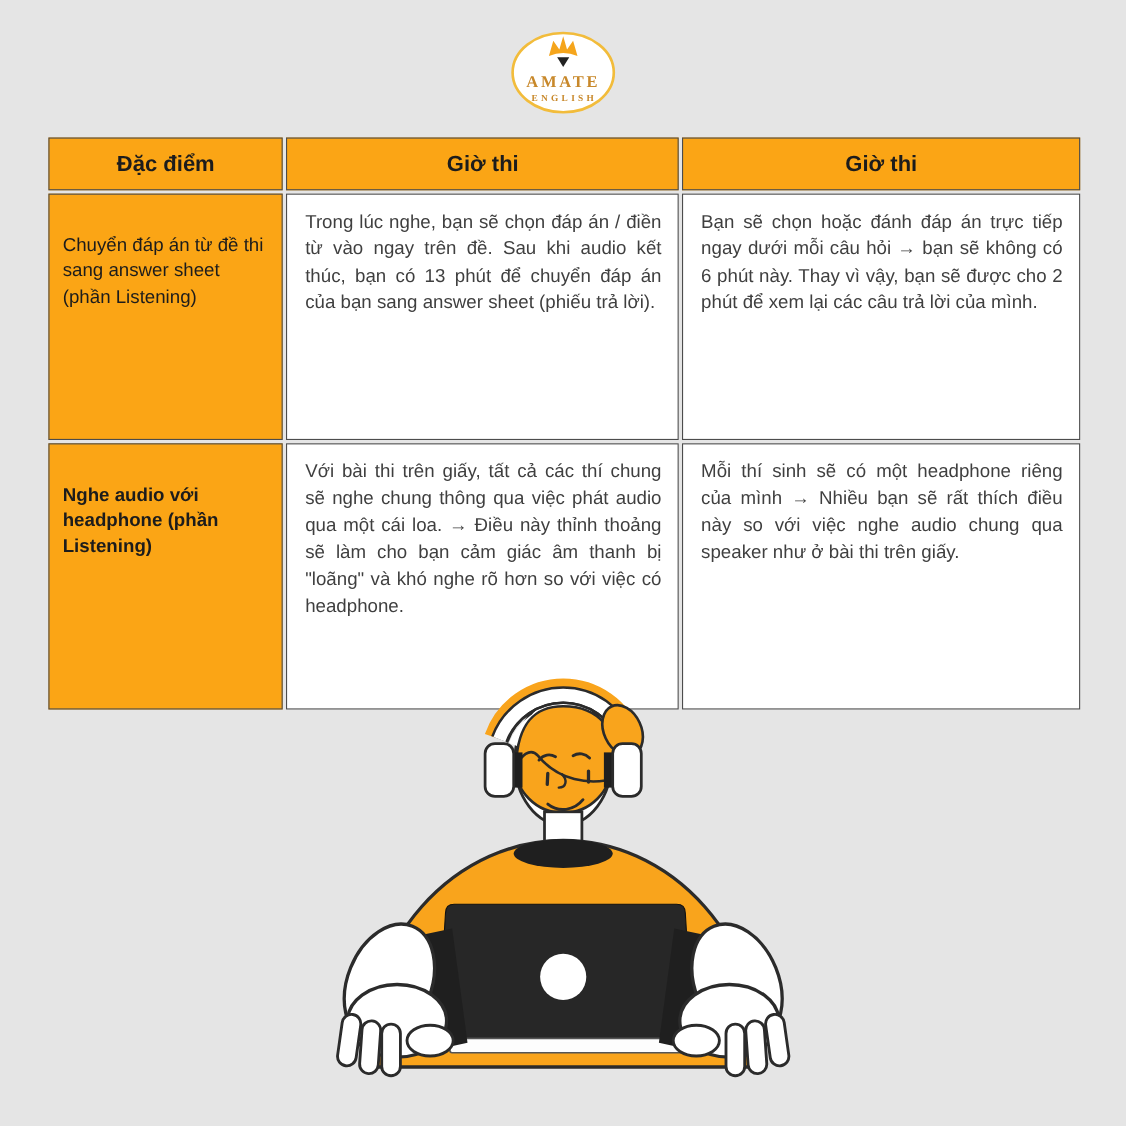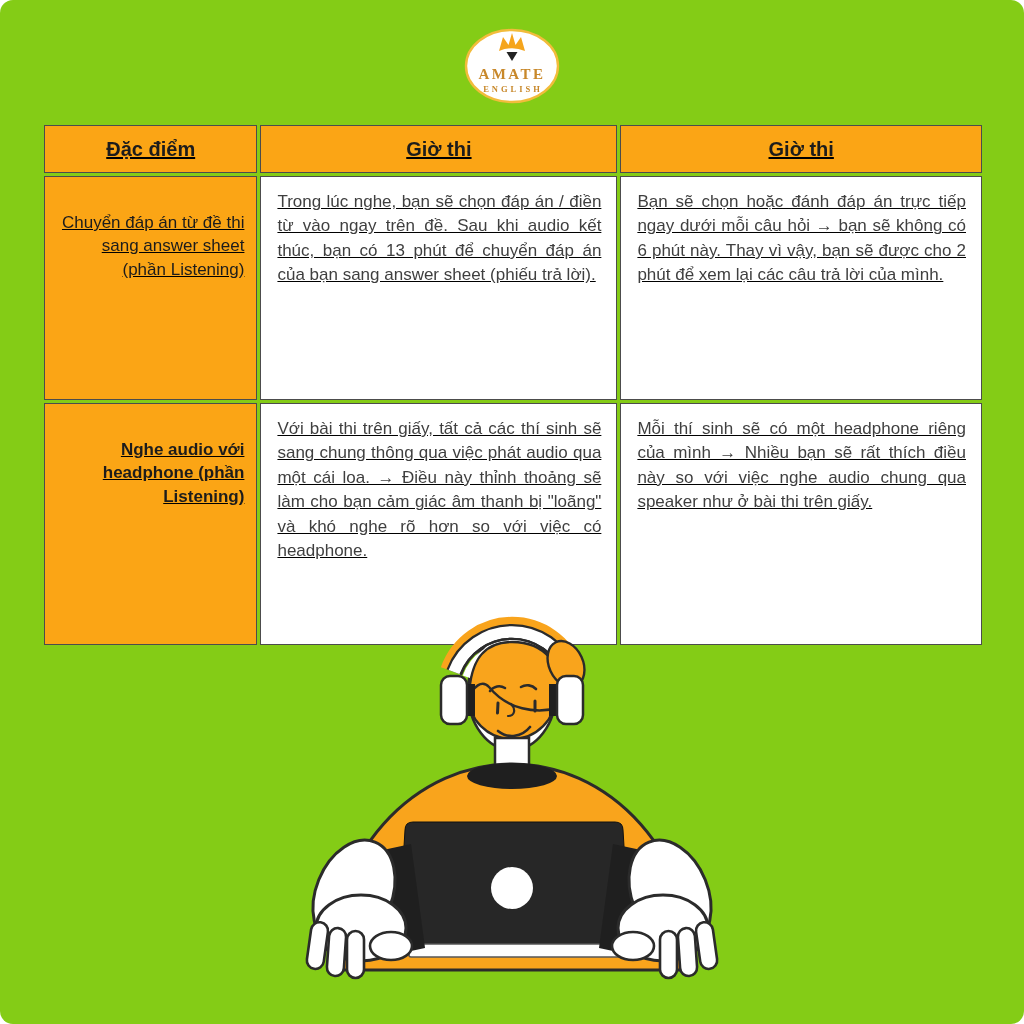--- a/index.html
+++ b/index.html
@@ -1,35 +1,34 @@
 <!DOCTYPE html>
 <html><head>
 <meta charset="utf-8">
 <style>
   html,body{margin:0;padding:0;background:#ffffff;}
   .page{
-    position:relative;width:1024px;height:1024px;background:#84cc16;overflow:hidden;
+    position:relative;width:1024px;height:1024px;background:#e5e5e5;overflow:hidden;
     font-family:"Liberation Sans","DejaVu Sans",sans-serif;
-    border-radius:13px;
   }
   
   .logo{position:absolute;top:26px;left:50%;transform:translateX(-50%);}
   
   .cmp-table{
     position:absolute;top:122px;left:41px;width:944px;
-    border-collapse:separate;border-spacing:3px;table-layout:fixed;text-decoration:underline;
+    border-collapse:separate;border-spacing:3px;table-layout:fixed;
   }
   .cmp-table th,.cmp-table td{border:1px solid #4c4c4c;}
   .cmp-table th{
     background:#FBA515;color:#1c1c1c;font-size:20px;font-weight:bold;
     text-align:center;height:42px;padding:2px 8px;
   }
   .label-cell{
     background:#FBA515;color:#1c1c1c;font-size:17px;
-    text-align:right;vertical-align:top;padding:34px 12px 10px 12px;line-height:1.38;
+    text-align:left;vertical-align:top;padding:34px 12px 10px 12px;line-height:1.38;
   }
   .label-bold{font-weight:bold;margin-left:44px;}
   .body-cell{
     background:#ffffff;color:#3f3f3f;font-size:17px;line-height:1.44;
     text-align:justify;vertical-align:top;padding:13px 15px 10px 16px;
   }
   .row-1 td{height:178px;}
   .row-2 td{height:196px;}
   
   .illustration{position:absolute;left:299px;top:592px;width:426px;height:392px;}
@@ -63,21 +62,21 @@
       </tr>
     </thead>
     <tbody>
       <tr class="row-1">
         <td class="label-cell">Chuyển đáp án từ đề thi sang answer sheet (phần Listening)</td>
         <td class="body-cell">Trong lúc nghe, bạn sẽ chọn đáp án / điền từ vào ngay trên đề. Sau khi audio kết thúc, bạn có 13 phút để chuyển đáp án của bạn sang answer sheet (phiếu trả lời).</td>
         <td class="body-cell">Bạn sẽ chọn hoặc đánh đáp án trực tiếp ngay dưới mỗi câu hỏi → bạn sẽ không có 6 phút này. Thay vì vậy, bạn sẽ được cho 2 phút để xem lại các câu trả lời của mình.</td>
       </tr>
       <tr class="row-2">
         <td class="label-cell label-bold">Nghe audio với headphone (phần Listening)</td>
-        <td class="body-cell">Với bài thi trên giấy, tất cả các thí sinh sẽ sang chung thông qua việc phát audio qua một cái loa. → Điều này thỉnh thoảng sẽ làm cho bạn cảm giác âm thanh bị "loãng" và khó nghe rõ hơn so với việc có headphone.</td>
+        <td class="body-cell">Với bài thi trên giấy, tất cả các thí chung sẽ nghe chung thông qua việc phát audio qua một cái loa. → Điều này thỉnh thoảng sẽ làm cho bạn cảm giác âm thanh bị "loãng" và khó nghe rõ hơn so với việc có headphone.</td>
         <td class="body-cell">Mỗi thí sinh sẽ có một headphone riêng của mình → Nhiều bạn sẽ rất thích điều này so với việc nghe audio chung qua speaker như ở bài thi trên giấy.</td>
       </tr>
     </tbody>
   </table>
 
   <div class="illustration">
     <svg width="426" height="392" viewBox="0 0 426 392">
 
       <path d="M147 77 A70 70 0 0 1 279 77" fill="none" stroke="#F9A41C" stroke-width="11"></path>
 

